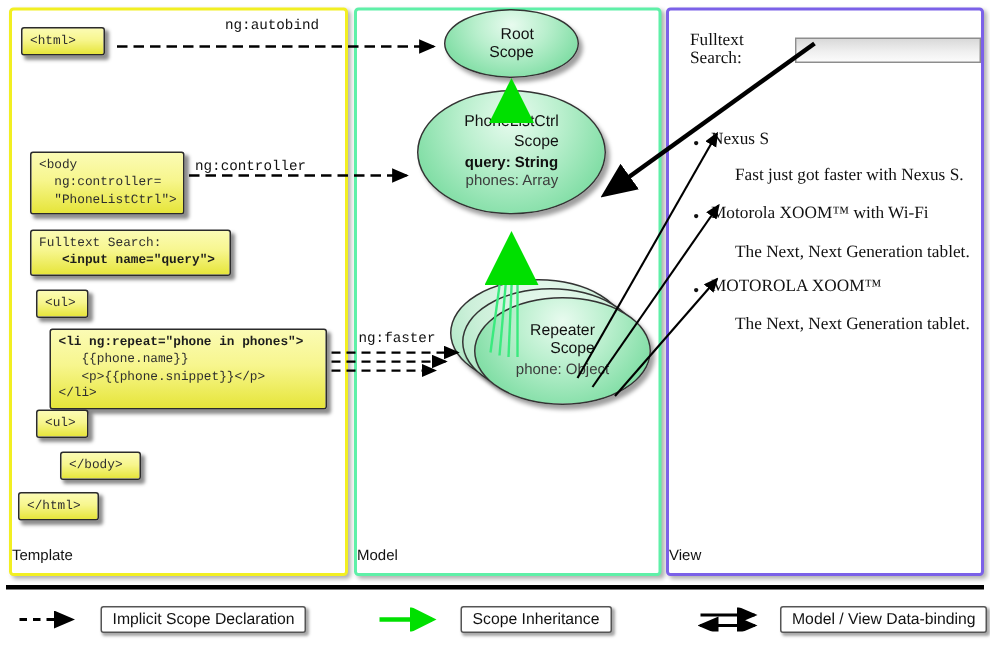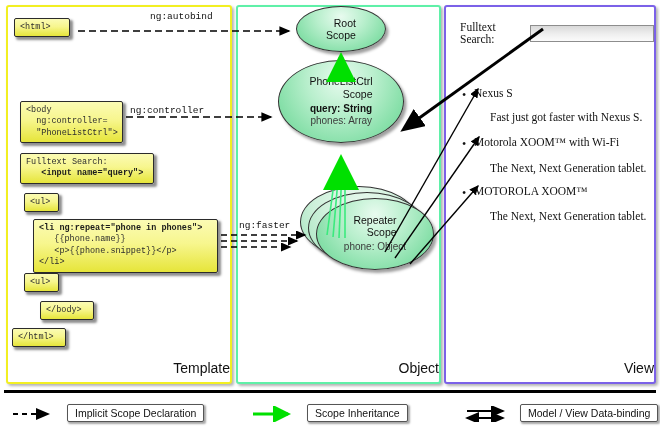--- a/index.html
+++ b/index.html
@@ -7,22 +7,22 @@
        font-family:"Liberation Sans",sans-serif;}
   #stage{position:relative;width:660px;height:435px;}
 
   
   .col{position:absolute;background:#fff;border:2px solid #000;border-radius:3px;
        box-shadow:2px 2px 3px rgba(0,0,0,.30);}
   #col-template{left:6px;  top:5px;  width:222px; height:375px; border-color:#f2ef22;}
   #col-model   {left:236px;top:5px;  width:201px; height:375px; border-color:#5ff0a8;}
   #col-view    {left:444px;top:5px;  width:208px; height:375px; border-color:#7b61e8;}
 
-  .col-label{position:absolute;bottom:6px;left:0;width:100%;text-align:right;
-             font-size:14px;color:#111;font-family:"Liberation Sans",sans-serif;}
+  .col-label{position:absolute;bottom:6px;left:0;width:100%;text-align:left;
+             font-size:10px;color:#111;font-family:"Liberation Sans",sans-serif;}
 
   
   .ybox{position:absolute;border:1.5px solid #2b2b2b;border-radius:2px;
         background:linear-gradient(to bottom,#fbfbb4 0%,#f7f68e 45%,#e6e53a 100%);
         box-shadow:2.5px 2.5px 2.5px rgba(0,0,0,.45);
         font-family:"Liberation Mono","DejaVu Sans Mono",monospace;
         font-size:8.5px;line-height:1.34;color:#2d2d2d;
         padding:3px 5px;white-space:pre;box-sizing:border-box;}
   .ybox b{font-weight:bold;color:#1c1c1c;}
 
@@ -51,21 +51,21 @@
 
   
   .elabel{position:absolute;font-family:"Liberation Mono","DejaVu Sans Mono",monospace;
           font-size:9.5px;color:#111;}
 
   
   #wires{position:absolute;left:0;top:0;width:660px;height:435px;pointer-events:none;}
 
   
   #rule{position:absolute;left:4px;top:390px;width:652px;height:3px;background:#000;}
-  .lg{position:absolute;top:404px;display:flex;align-items:flex-end;gap:9px;}
+  .lg{position:absolute;top:404px;display:flex;align-items:center;gap:9px;}
   .lg-box{border:1.5px solid #555;border-radius:2px;background:#fff;
           box-shadow:1.5px 1.5px 2px rgba(0,0,0,.35);
           padding:2px 7px;font-size:10.5px;color:#111;white-space:nowrap;}
   .lg-ic{width:46px;height:16px;flex:0 0 46px;}
 </style>
 </head>
 <body>
 
 <div id="stage">
 
@@ -89,21 +89,21 @@
 <span>   &lt;p&gt;{{phone.snippet}}&lt;/p&gt;</span>
 <span>&lt;/li&gt;</span></div>
 
   <div class="ybox" style="left:24px;top:273px;width:35px;"><span>&lt;ul&gt;</span></div>
 
   <div class="ybox" style="left:20px;top:301px;width:54px;margin-left:20px;"><span>&lt;/body&gt;</span></div>
 
   <div class="ybox" style="left:12px;top:328px;width:54px;"><span>&lt;/html&gt;</span></div>
 
   <div class="col" id="col-model">
-    <div class="col-label">Object</div>
+    <div class="col-label">Model</div>
   </div>
 
   <div class="ell" style="left:296px;top:6px;width:90px;height:46px;">
     <div class="t"><span>Root</span><br><span>Scope</span></div>
   </div>
 
   <div class="ell" style="left:278px;top:60px;width:126px;height:83px;">
     <div class="t"><span>PhoneListCtrl</span><br><span>Scope</span></div>
     <div class="m"><span class="q">query: String</span><br><span>phones: Array</span></div>
   </div>

